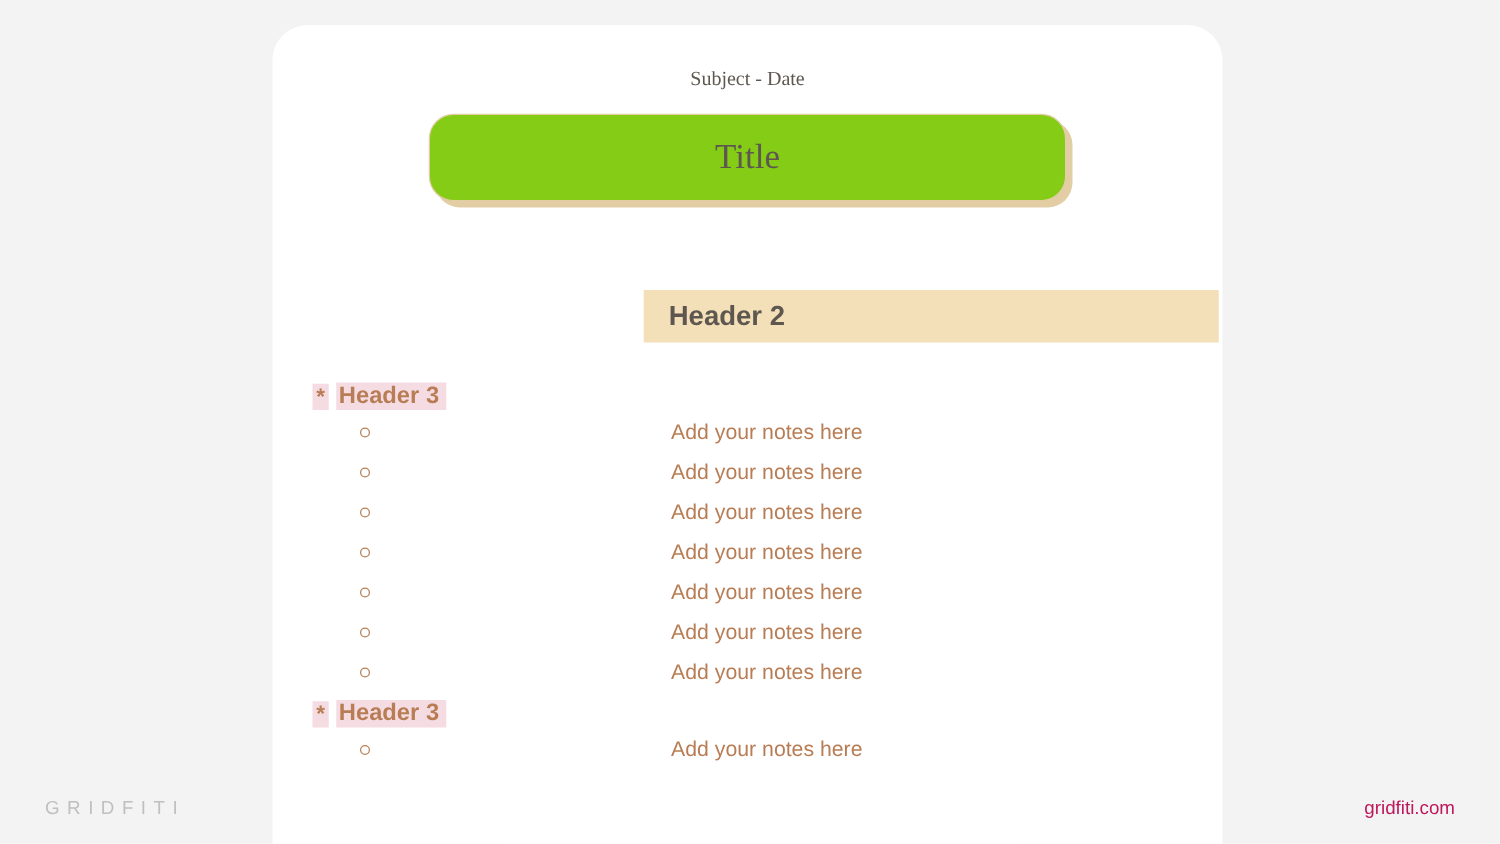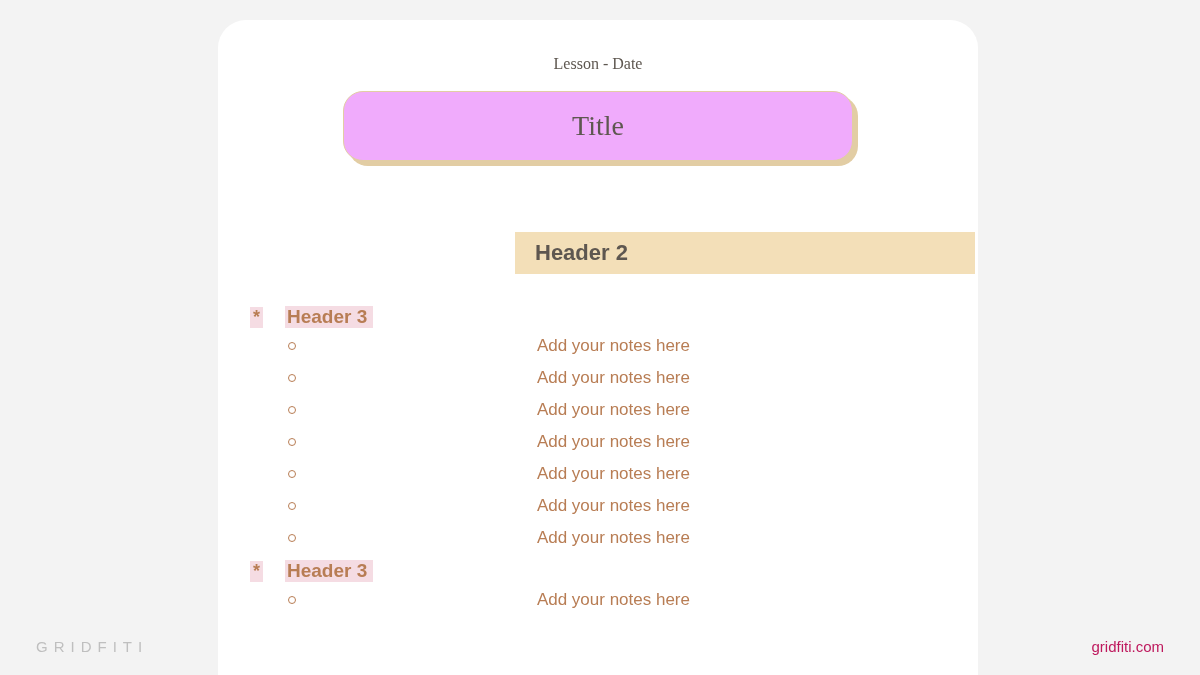--- a/index.html
+++ b/index.html
@@ -41,21 +41,21 @@
       position: absolute;
       top: 5px;
       left: 5px;
       width: 100%;
       height: 100%;
       background: #e2cda4;
       border-radius: 20px;
     }
     .title-box {
       position: relative;
-      background: #f0abfc;
+      background: #84cc16;
       border: 1.5px solid #e2cda4;
       border-radius: 20px;
       padding: 18px 20px 16px 20px;
       text-align: center;
     }
     .title-main {
       font-size: 28px;
       color: #5e5750;
       font-family: Georgia, serif;
       margin-bottom: 2px;
@@ -98,21 +98,20 @@
       background: #f5dce3;
       padding: 0 3px;
       margin-right: 6px;
     }
     .header3-text {
       color: #b87d54;
       font-size: 19px;
       font-weight: bold;
       background: #f5dce3;
       padding: 0 6px 0 2px;
-      margin-left: 16px;
     }
     .note-item {
       display: flex;
       align-items: center;
       margin-left: 38px;
       margin-bottom: 12px;
       justify-content: space-between;
     }
     .bullet {
       width: 8px;
@@ -141,21 +140,21 @@
       bottom: 20px;
       color: #be185d;
       font-size: 15px;
       font-family: Arial, sans-serif;
     }
   </style>
 </head>
 <body>
 
 <div class="document-card">
-  <div class="subject-date">Lesson - Date</div>
+  <div class="subject-date">Subject - Date</div>
 
   <div class="title-box-wrapper">
     <div class="title-box-shadow"></div>
     <div class="title-box">
       <div class="title-main">Title</div>
     </div>
   </div>
 
   <div class="header2-bar">
     <div class="header2-text">Header 2</div>

